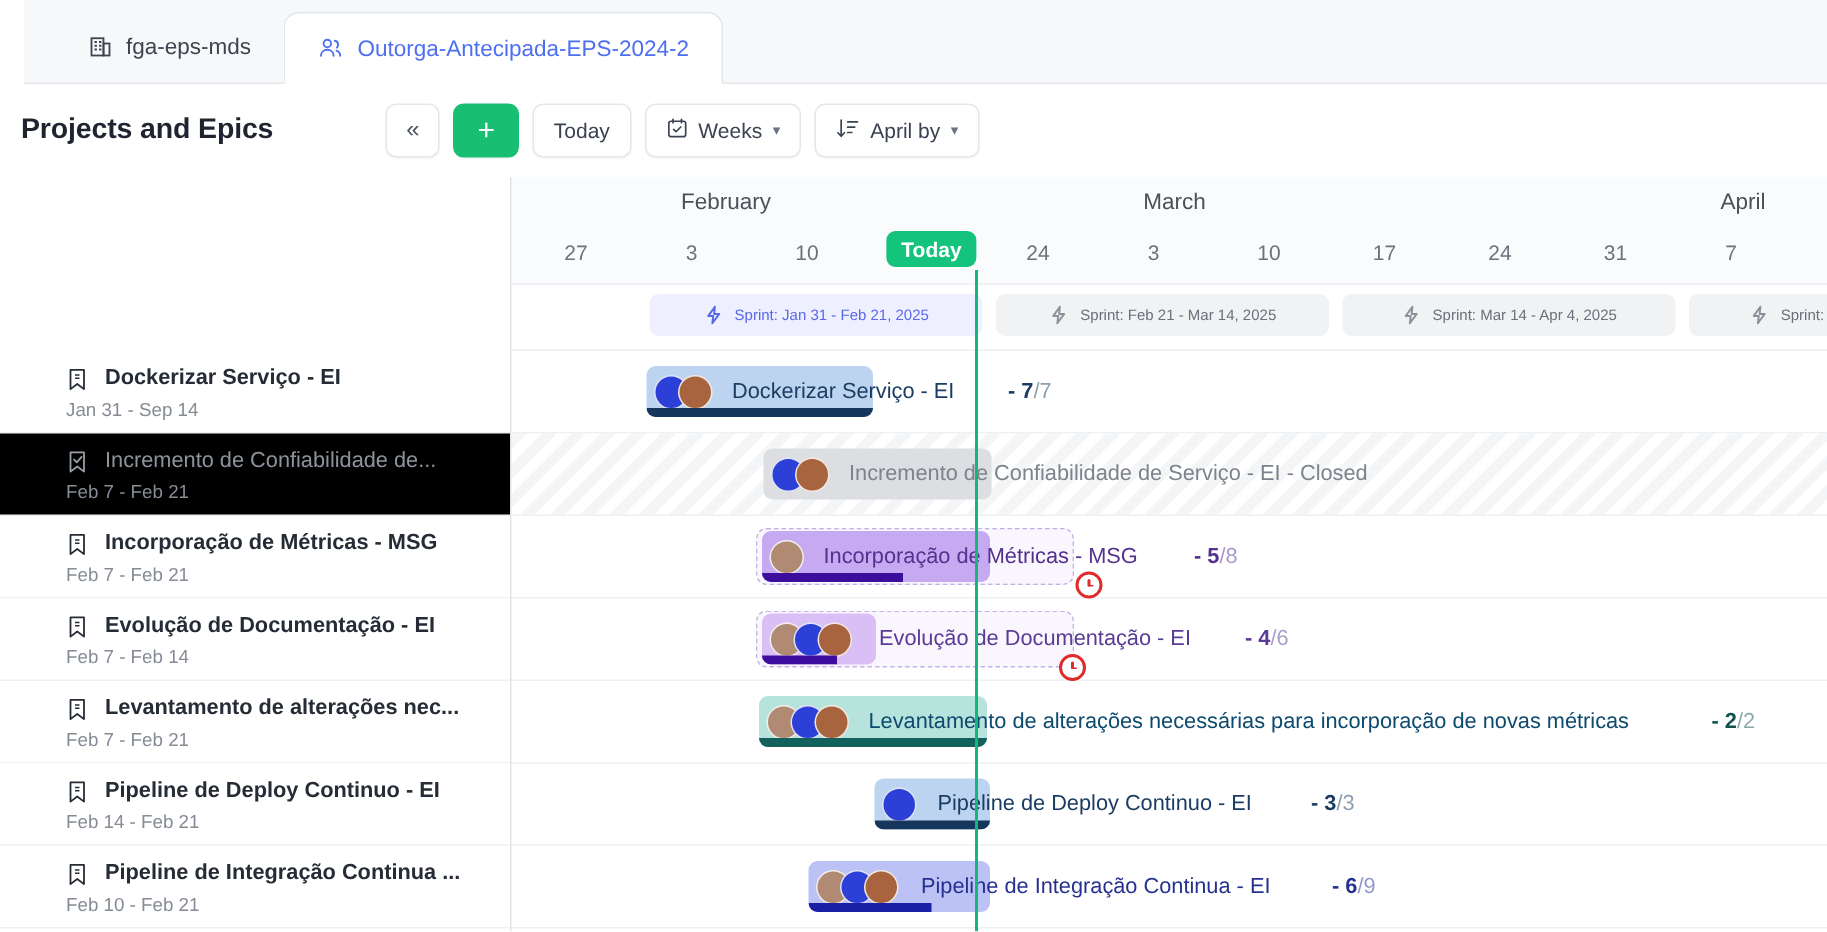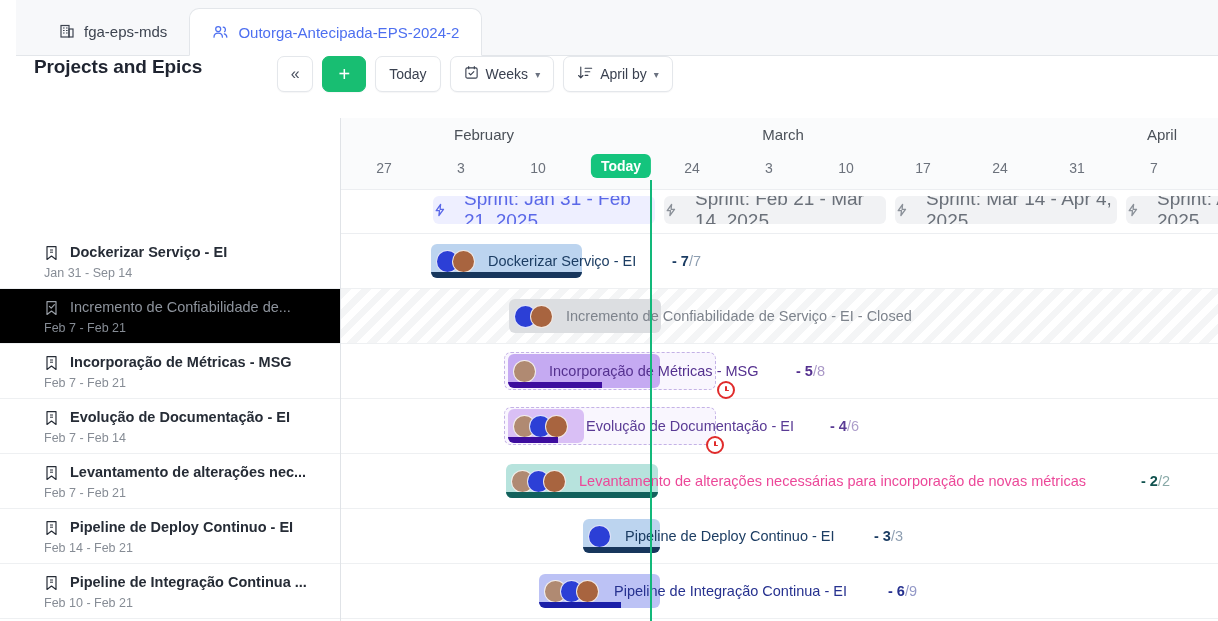--- a/index.html
+++ b/index.html
@@ -37,21 +37,21 @@
     margin-bottom:-1px;
     font-weight:400;
   }
   .tab .ticon { display:inline-flex; width:17px; height:17px; align-items:center; justify-content:center; flex:none; }
   .tab svg { display:block; }
 
   
   .toolbar {
     position:absolute; left:0; top:56px; width:1218px; height:62px;
     background:#ffffff;
-    display:flex; align-items:flex-start;padding-left:20px;
+    display:flex; align-items:center;
   }
   .page-title {
     font-size:19px; font-weight:700; color:#1f2430;
     margin-left:14px; letter-spacing:-0.1px;
   }
   .tb-group { display:flex; align-items:center; gap:9px; margin-left:75px; }
   .tb-btn {
     height:36px; min-width:36px;
     background:#ffffff; border:1px solid #e4e7eb; border-radius:7px;
     display:inline-flex; align-items:center; justify-content:center; gap:7px;
@@ -99,22 +99,22 @@
 
   
   .sprint-row {
     position:absolute; left:0; top:190px; width:1218px; height:44px;
     background:#ffffff;
     border-bottom:1px solid #eceef1;
   }
   .sprint {
     position:absolute; top:6px; height:28px;
     border-radius:6px;
-    display:flex; align-items:center; justify-content:center; gap:17px;
-    font-size:19px; cursor:pointer; overflow:hidden;
+    display:flex; align-items:center; justify-content:center; gap:7px;
+    font-size:10px; cursor:pointer; overflow:hidden;
     background:#f1f2f4; color:#6a7079;
   }
   .sprint.current { background:#eeefff; color:#5a68e8; }
   .sprint .bolt { flex:none; display:inline-flex; }
 
   
   .grid { position:absolute; left:0; top:234px; width:1218px; height:387px; background:#fff; }
   .row {
     position:absolute; left:0; width:1218px; height:55px;
     border-bottom:1px solid #eef0f2;
@@ -380,21 +380,21 @@
       </div>
       <div class="row" style="top: 220px;">
         <div class="bar" style="left: 506px; width: 152px; background: rgb(183, 227, 221);">
           <div class="avatars">
             <div class="av" style="background: rgb(176, 138, 114);"></div>
             <div class="av" style="background: rgb(44, 63, 214);"></div>
             <div class="av" style="background: rgb(168, 100, 63);"></div>
           </div>
           <div class="progress" style="width: 100%; background: rgb(18, 97, 92);"></div>
         </div>
-        <div class="bar-label" style="left: 579px; color: #ec4899;">Levantamento de alterações necessárias para incorporação de novas métricas</div>
+        <div class="bar-label" style="left: 579px; color: #0c4a6e;">Levantamento de alterações necessárias para incorporação de novas métricas</div>
         <div class="bar-label" style="left: 1141px; color: rgb(17, 82, 79);">
           <span class="count-done">- 2</span>
           <span class="count-total">/2</span>
         </div>
       </div>
       <div class="row" style="top: 275px;">
         <div class="bar" style="left: 583px; width: 77px; background: rgb(188, 212, 239);">
           <div class="avatars">
             <div class="av" style="background: rgb(44, 63, 214);"></div>
           </div>

